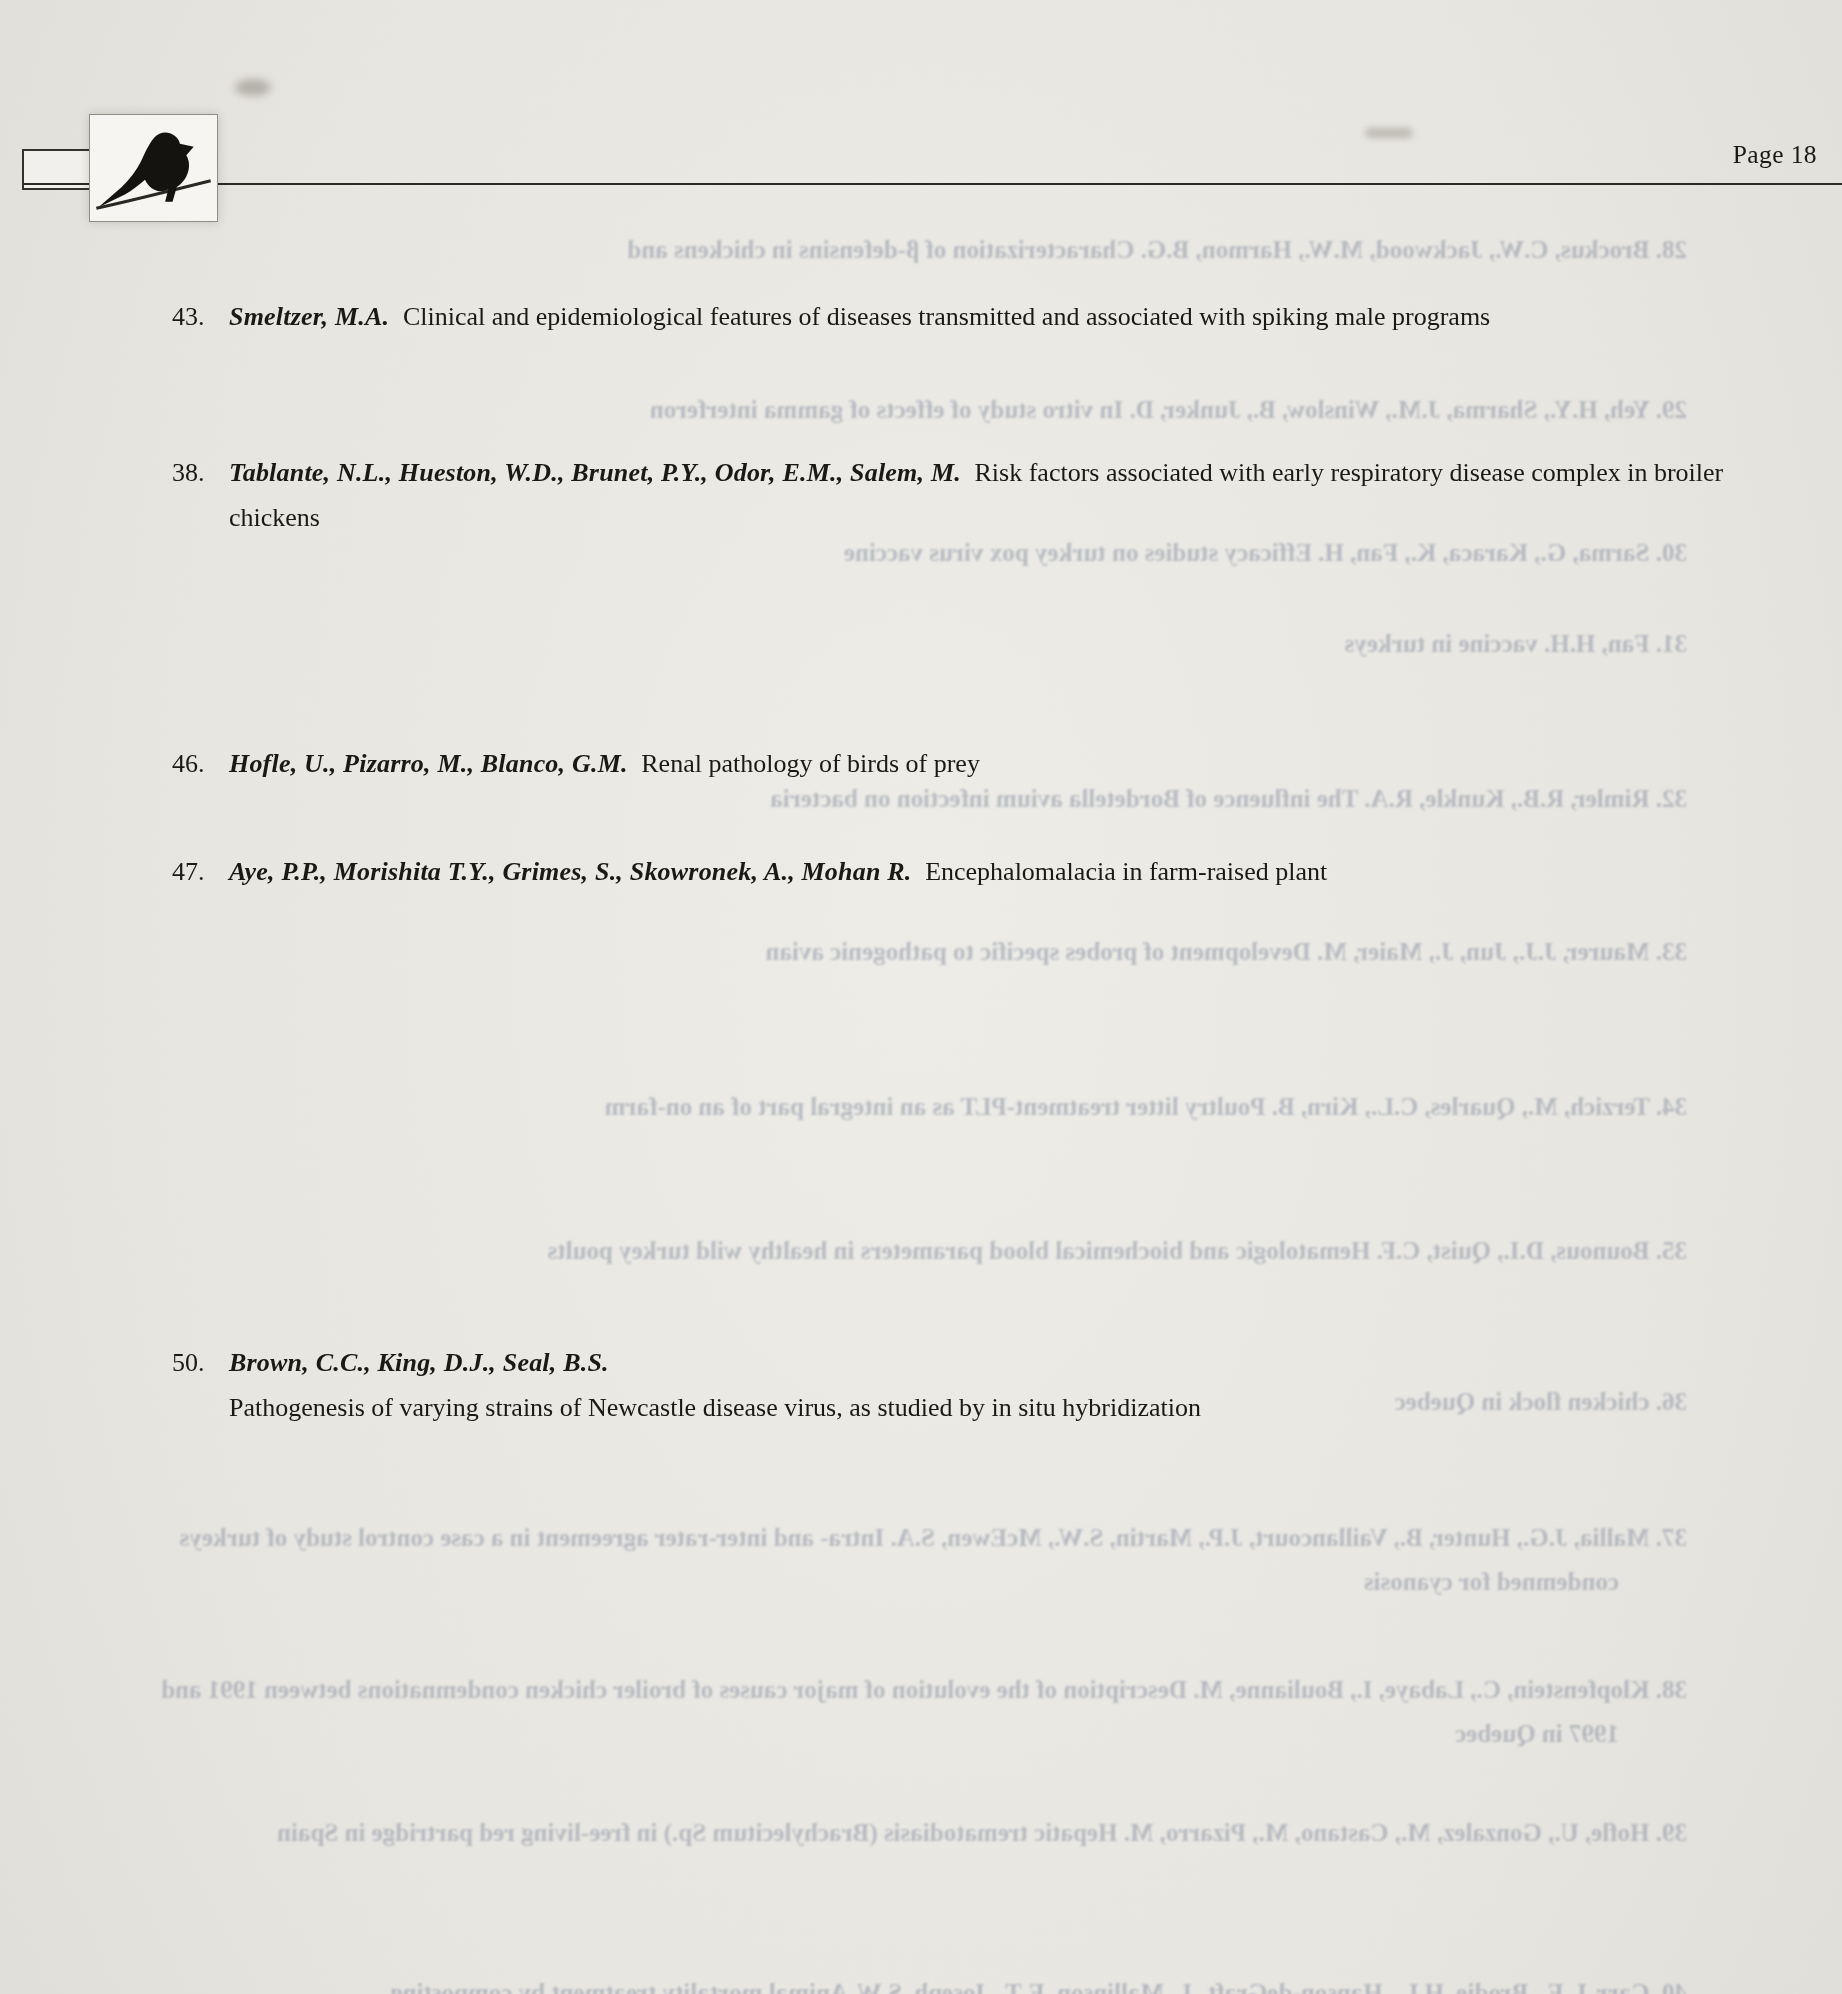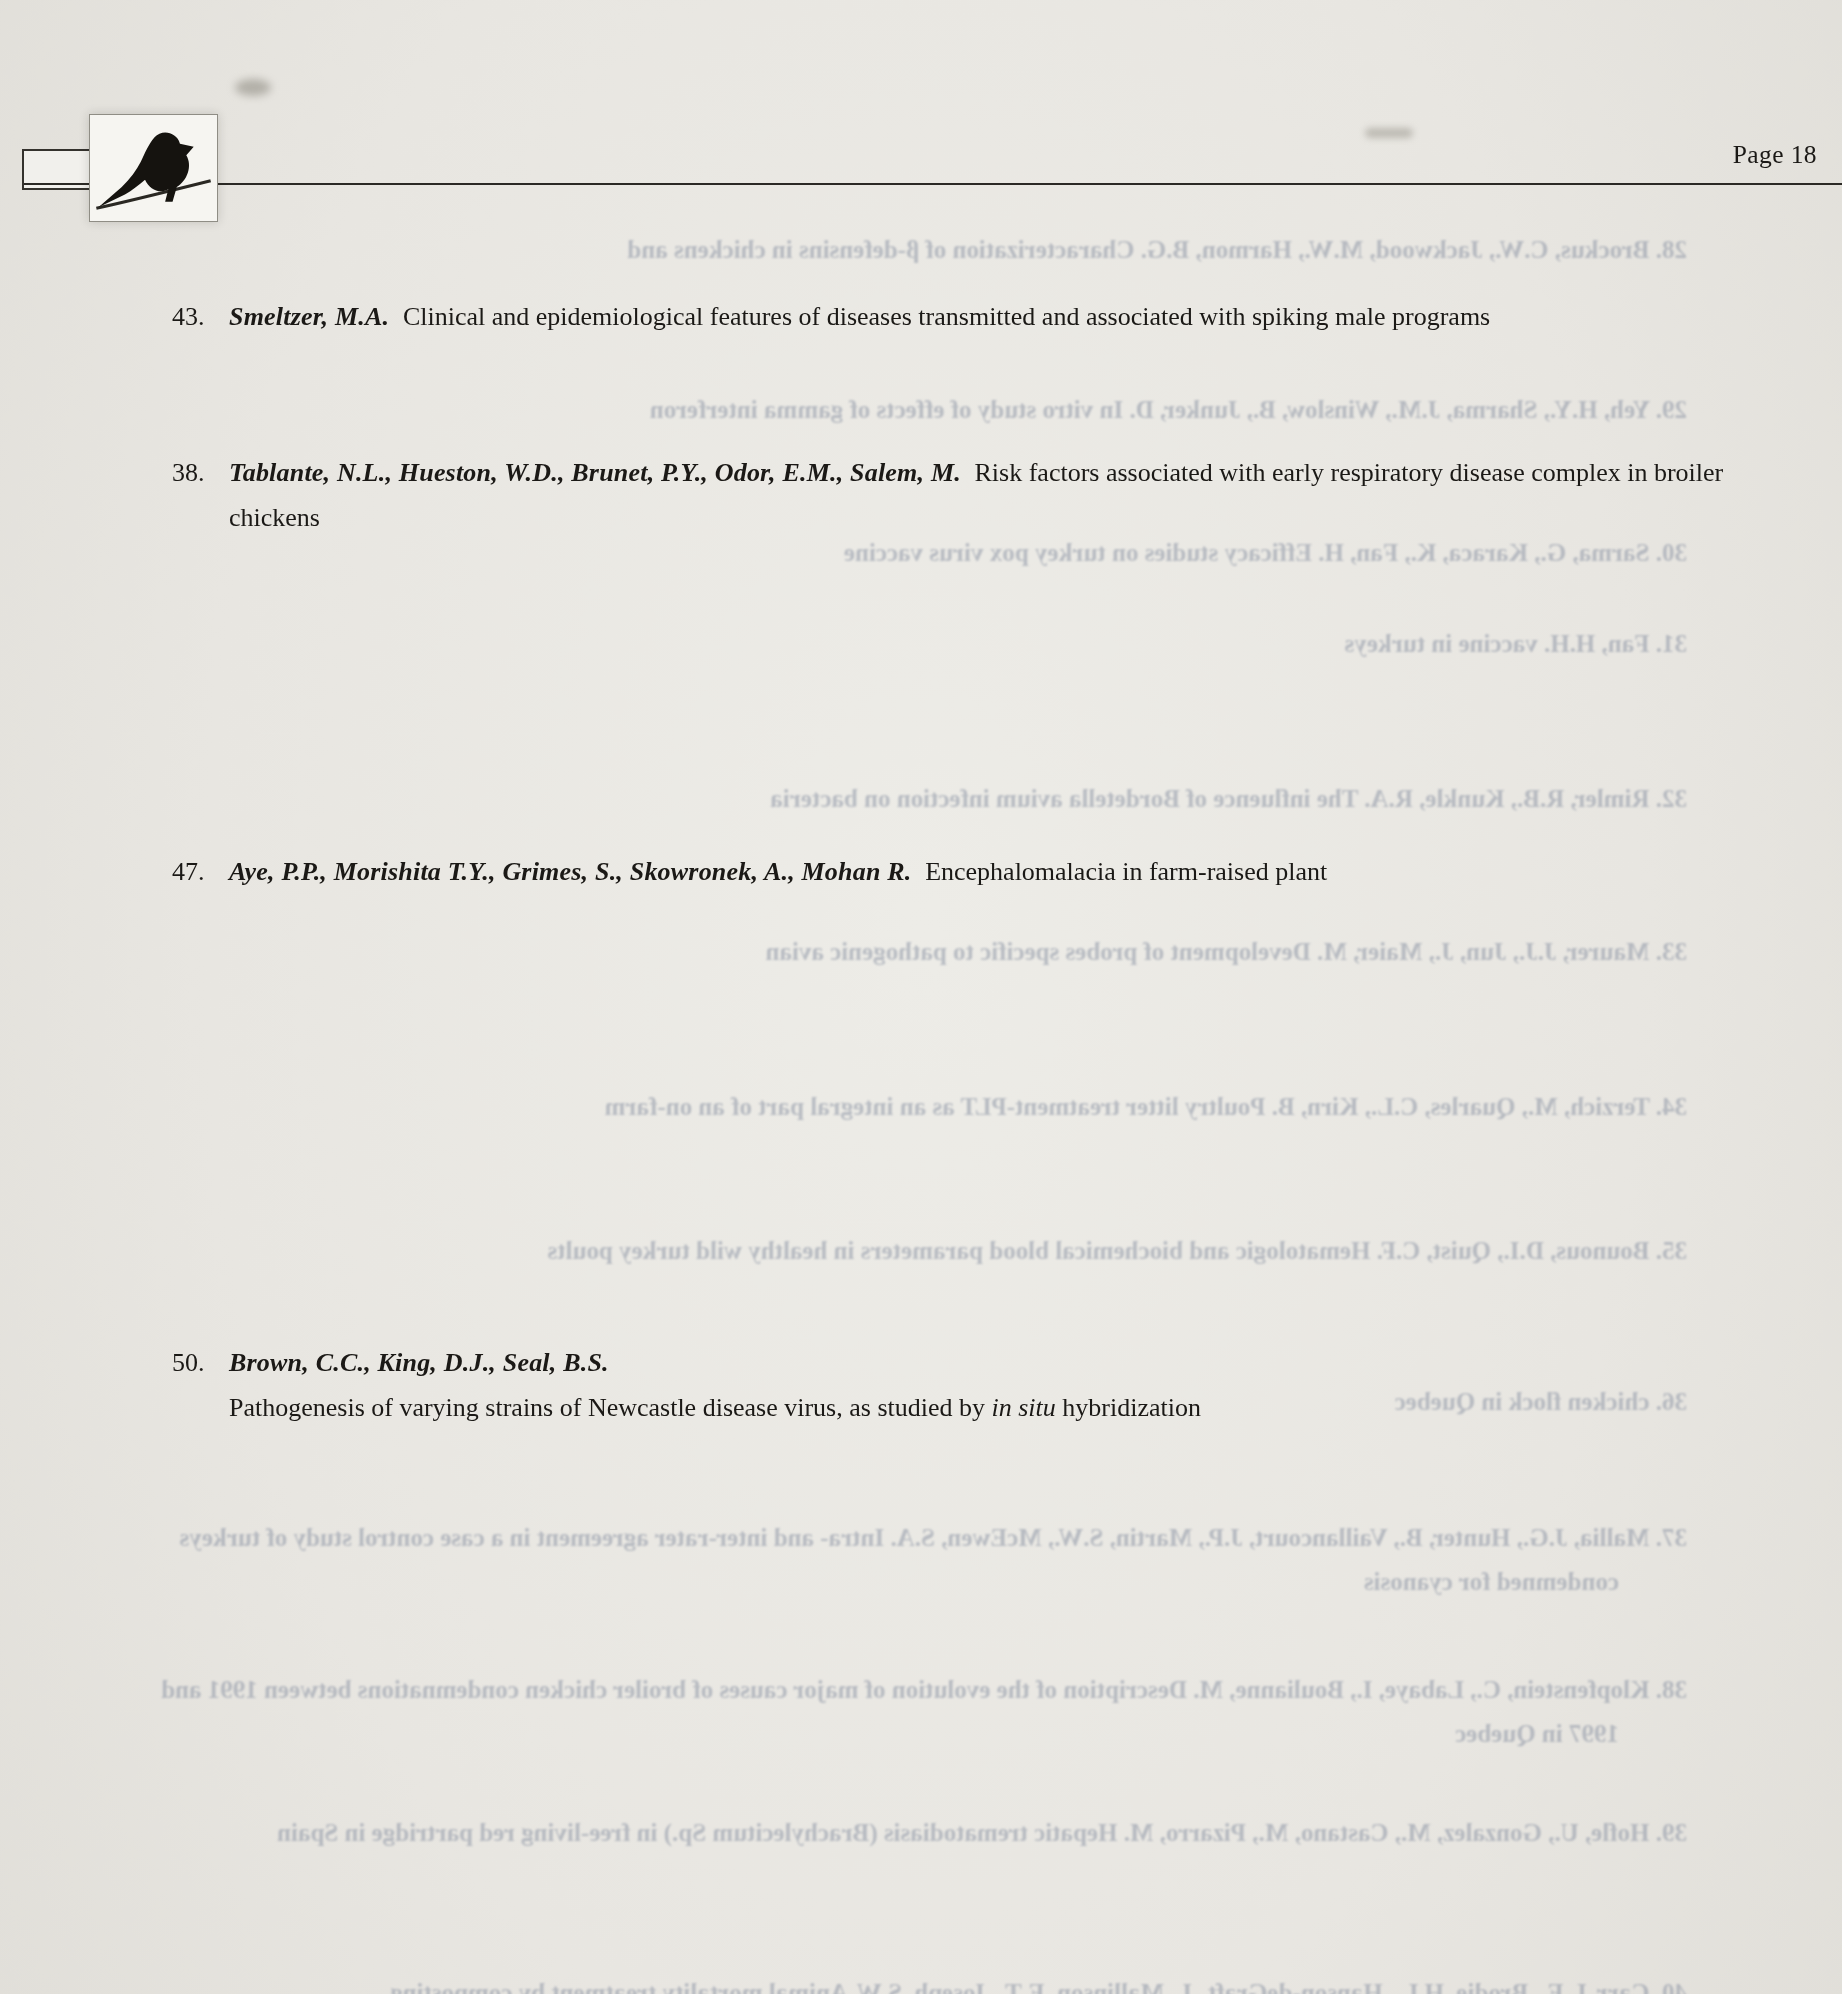--- a/index.html
+++ b/index.html
@@ -66,21 +66,21 @@
   
   .content-layer { position: absolute; inset: 0; z-index: 2; }
   .ref {
     position: absolute; left: 160px; right: 107px;
     padding-left: 69px;
     font-size: 26px; line-height: 45px;
   }
   .ref .num { position: absolute; left: 0; top: 0; margin-left: 12px; }
   .authors { font-weight: bold; letter-spacing: 0.2px; font-style: italic; }
   .desc { margin-left: 13.6px; }
-  .italic { font-style: italic; }
+  .italic { }
   .ref .cont-line { display: block; }
 </style>
 </head>
 <body>
 
 <div class="scan-page">
 
   <div class="bleed-layer">
     <div class="bleed-item" style="top:228px">28. Brockus, C.W., Jackwood, M.W., Harmon, B.G.   Characterization of β-defensins in chickens and</div>
     <div class="bleed-item" style="top:388px">29. Yeh, H.Y., Sharma, J.M., Winslow, B., Junker, D.   In vitro study of effects of gamma interferon</div>
@@ -115,20 +115,23 @@
 
     <div class="ref" style="top:294px">
       <span class="num">43.</span><span class="authors">Smeltzer, M.A.</span><span class="desc">Clinical and epidemiological features of diseases transmitted and associated with spiking male programs</span>
     </div>
 
     <div class="ref" style="top:450px">
       <span class="num">38.</span><span class="authors">Tablante, N.L., Hueston, W.D., Brunet, P.Y., Odor, E.M., Salem, M.</span><span class="desc">Risk factors associated with early respiratory disease complex in broiler chickens</span>
     </div>
 
 
+    <div class="ref" style="top:741px">
+      <span class="num">46.</span><span class="authors">Hofle, U., Pizarro, M., Blanco, G.M.</span><span class="desc">Renal pathology of birds of prey</span>
+    </div>
 
     <div class="ref" style="top:849px">
       <span class="num">47.</span><span class="authors">Aye, P.P., Morishita T.Y., Grimes, S., Skowronek, A., Mohan R.</span><span class="desc">Encephalomalacia in farm-raised plant</span>
     </div>
 
 
 
     <div class="ref" style="top:1340px">
       <span class="num">50.</span><span class="authors">Brown, C.C., King, D.J., Seal, B.S.</span>
       <span class="cont-line"><span>Pathogenesis of varying strains of Newcastle disease virus, as studied by </span><span class="italic">in situ</span><span> hybridization</span></span>

